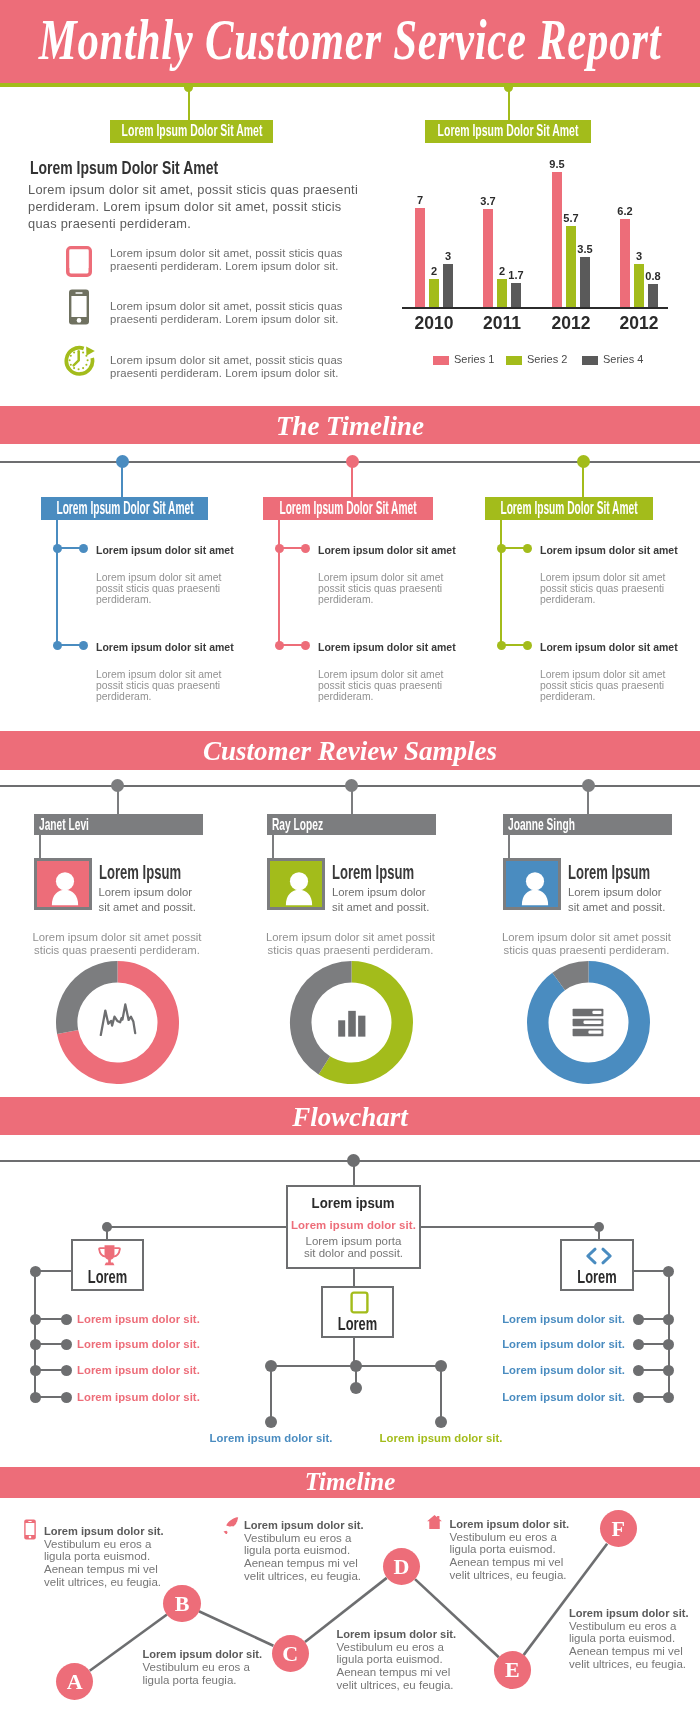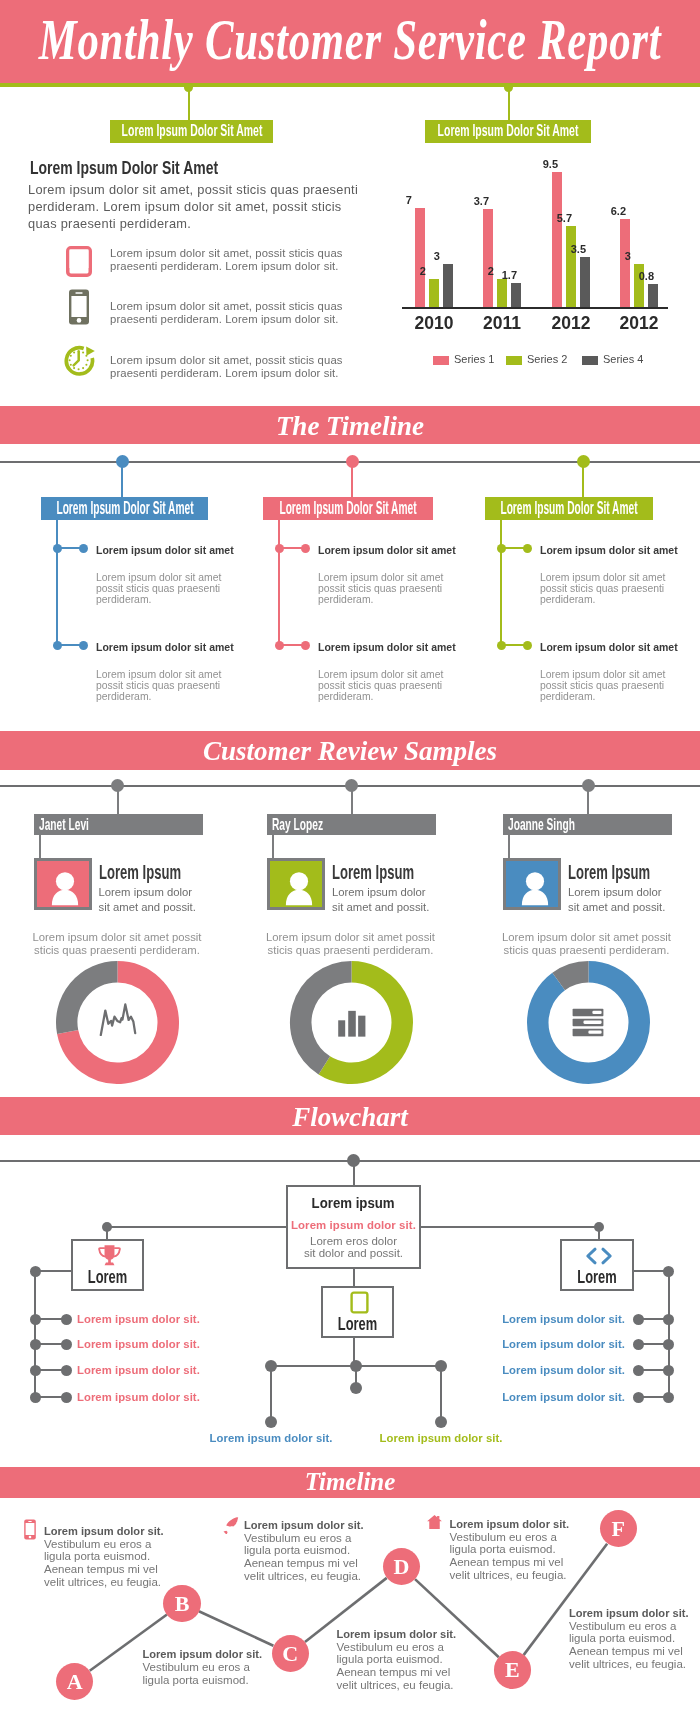--- a/index.html
+++ b/index.html
@@ -19,21 +19,21 @@
       font-size:17px;font-weight:bold;line-height:17px;
       transform:translateX(-50%) scaleX(0.615);transform-origin:center top;}
   .tabstem{position:absolute;width:2px;background:#A3BC1B;}
   .tabdot{position:absolute;width:9px;height:9px;border-radius:50%;background:#A3BC1B;}
 
   h2.sec{margin:0;font-size:18.5px;font-weight:bold;color:#333;letter-spacing:0;}
   p.body{margin:0;font-size:12.8px;line-height:17.2px;color:#5b5b5b;letter-spacing:0.28px;}
   .feat-txt{font-size:11.3px;line-height:13.9px;color:#6d6d6d;letter-spacing:0.1px;}
 
   
-  .barlabel{position:absolute;font-size:11px;font-weight:bold;color:#2b2b2b;text-align:left;}
+  .barlabel{position:absolute;font-size:11px;font-weight:bold;color:#2b2b2b;text-align:center;}
   .bar{position:absolute;}
   .axis{position:absolute;height:2px;background:#2b2b2b;}
   .yearlabel{position:absolute;font-size:17.5px;font-weight:bold;color:#2b2b2b;text-align:center;letter-spacing:0px;}
   .legsw{position:absolute;width:16px;height:9px;}
   .legtx{position:absolute;font-size:11px;color:#4a4a4a;}
 
   
   .hrule{position:absolute;left:0;width:700px;height:2px;background:#6d6e70;}
   .bk-dot{position:absolute;width:13px;height:13px;border-radius:50%;}
   .bk-stem{position:absolute;width:2px;}
@@ -325,21 +325,21 @@
     </svg>
   </div>
 
 <div class="band" style="top:1097px;height:38px;"></div>
 <div class="abs" style="left:0;top:1101px;width:700px;text-align:center;color:#fff;font-size:27px;line-height:33px;
             font-family:'Liberation Serif',serif;font-style:italic;font-weight:bold;">Flowchart</div>
 <div class="hrule" style="top:1160px;"></div>
 <div id="flow-layer">
     <div class="fc-dot" style="left:347px;top:1153.5px;width:13px;height:13px;"></div>
     <div class="fc-line" style="left:352.5px;top:1160px;width:2px;height:25px;"></div>
-    <div class="fc-box" style="left:286px;top:1185px;width:135px;height:84px;"><div class="fc-t" style="margin-top:8px;">Lorem ipsum</div><div class="fc-hl" style="margin-top:7px;">Lorem ipsum dolor sit.</div><div class="fc-b" style="margin-top:4px;">Lorem eros dolor</div><div class="fc-b">sit dolor and possit.</div></div>
+    <div class="fc-box" style="left:286px;top:1185px;width:135px;height:84px;"><div class="fc-t" style="margin-top:8px;">Lorem ipsum</div><div class="fc-hl" style="margin-top:7px;">Lorem ipsum dolor sit.</div><div class="fc-b" style="margin-top:4px;">Lorem ipsum porta</div><div class="fc-b">sit dolor and possit.</div></div>
     <div class="fc-line" style="left:107px;top:1226px;width:179px;height:2px;"></div>
     <div class="fc-dot" style="left:102px;top:1222px;width:10px;height:10px;"></div>
     <div class="fc-line" style="left:106px;top:1227px;width:2px;height:12px;"></div>
     <div class="fc-line" style="left:421px;top:1226px;width:178px;height:2px;"></div>
     <div class="fc-dot" style="left:594px;top:1222px;width:10px;height:10px;"></div>
     <div class="fc-line" style="left:598px;top:1227px;width:2px;height:12px;"></div>
     <div class="fc-box" style="left:71px;top:1239px;width:73px;height:52px;">
       <svg width="25" height="23" viewBox="0 0 28 26" style="position:absolute;left:24px;top:2.6px;">
         <path d="M8.4 1.3 H19.6 V11.8 C19.6 15.6 17.2 17.8 14 17.8 C10.8 17.8 8.4 15.6 8.4 11.8 Z" fill="#ED6D79"></path>
         <path d="M8.8 4.6 H3.3 C2.6 4.6 2.2 5.1 2.3 5.8 C3.1 11.2 6.0 13.8 9.3 14.2" fill="none" stroke="#ED6D79" stroke-width="2.1"></path>
@@ -437,21 +437,21 @@
     <div class="tl-node" style="left:599.6999999999999px;top:1510.3000000000002px;width:37.2px;height:37.2px;font-size:22px;line-height:37.2px;">F</div>
     <svg width="14" height="21" viewBox="0 0 14 21" style="position:absolute;left:23px;top:1519px;">
       <rect x="1.2" y="0.6" width="11.6" height="19.8" rx="2" fill="#ED6D79"></rect>
       <rect x="2.6" y="4" width="8.8" height="12" fill="#fff"></rect>
       <circle cx="7" cy="18" r="1.3" fill="#fff"></circle>
       <rect x="5.2" y="2.1" width="3.6" height="0.9" rx="0.45" fill="#fff"></rect>
     </svg>
     <div class="tl-t" style="left:44px;top:1524.5px;">Lorem ipsum dolor sit.</div>
     <div class="tl-b" style="left:44px;top:1537.5px;width:120px;">Vestibulum eu eros a ligula porta euismod. Aenean tempus mi vel velit ultrices, eu feugia.</div>
     <div class="tl-t" style="left:142.5px;top:1648px;">Lorem ipsum dolor sit.</div>
-    <div class="tl-b" style="left:142.5px;top:1661px;width:120px;">Vestibulum eu eros a ligula porta euismod.</div>
+    <div class="tl-b" style="left:142.5px;top:1661px;width:120px;">Vestibulum eu eros a ligula porta feugia.</div>
     <svg width="18" height="18" viewBox="0 0 18 18" style="position:absolute;left:222px;top:1515.5px;">
       <path d="M15.6 1.3C11 2 6.6 5 4.2 9.4l4.1 1.3 1.6-1.6 1.5 1.5 3-3-1.5-1.5 1.6-1.6z" fill="#ED6D79"></path>
       <path d="M16.2 1.2c-3.6 0.9-8.2 3.8-10.7 7.9l4.8 1.5 4.7-4.7z" fill="#ED6D79"></path>
       <path d="M1.5 15.6l2.8-0.9 1.3 1.3-0.9 2.8z" fill="#ED6D79"></path>
     </svg>
     <div class="tl-t" style="left:244px;top:1518.5px;">Lorem ipsum dolor sit.</div>
     <div class="tl-b" style="left:244px;top:1531.5px;width:120px;">Vestibulum eu eros a ligula porta euismod. Aenean tempus mi vel velit ultrices, eu feugia.</div>
     <div class="tl-t" style="left:336.5px;top:1627.5px;">Lorem ipsum dolor sit.</div>
     <div class="tl-b" style="left:336.5px;top:1640.5px;width:120px;">Vestibulum eu eros a ligula porta euismod. Aenean tempus mi vel velit ultrices, eu feugia.</div>
     <svg width="17" height="16" viewBox="0 0 26 25" style="position:absolute;left:426px;top:1513.5px;">

